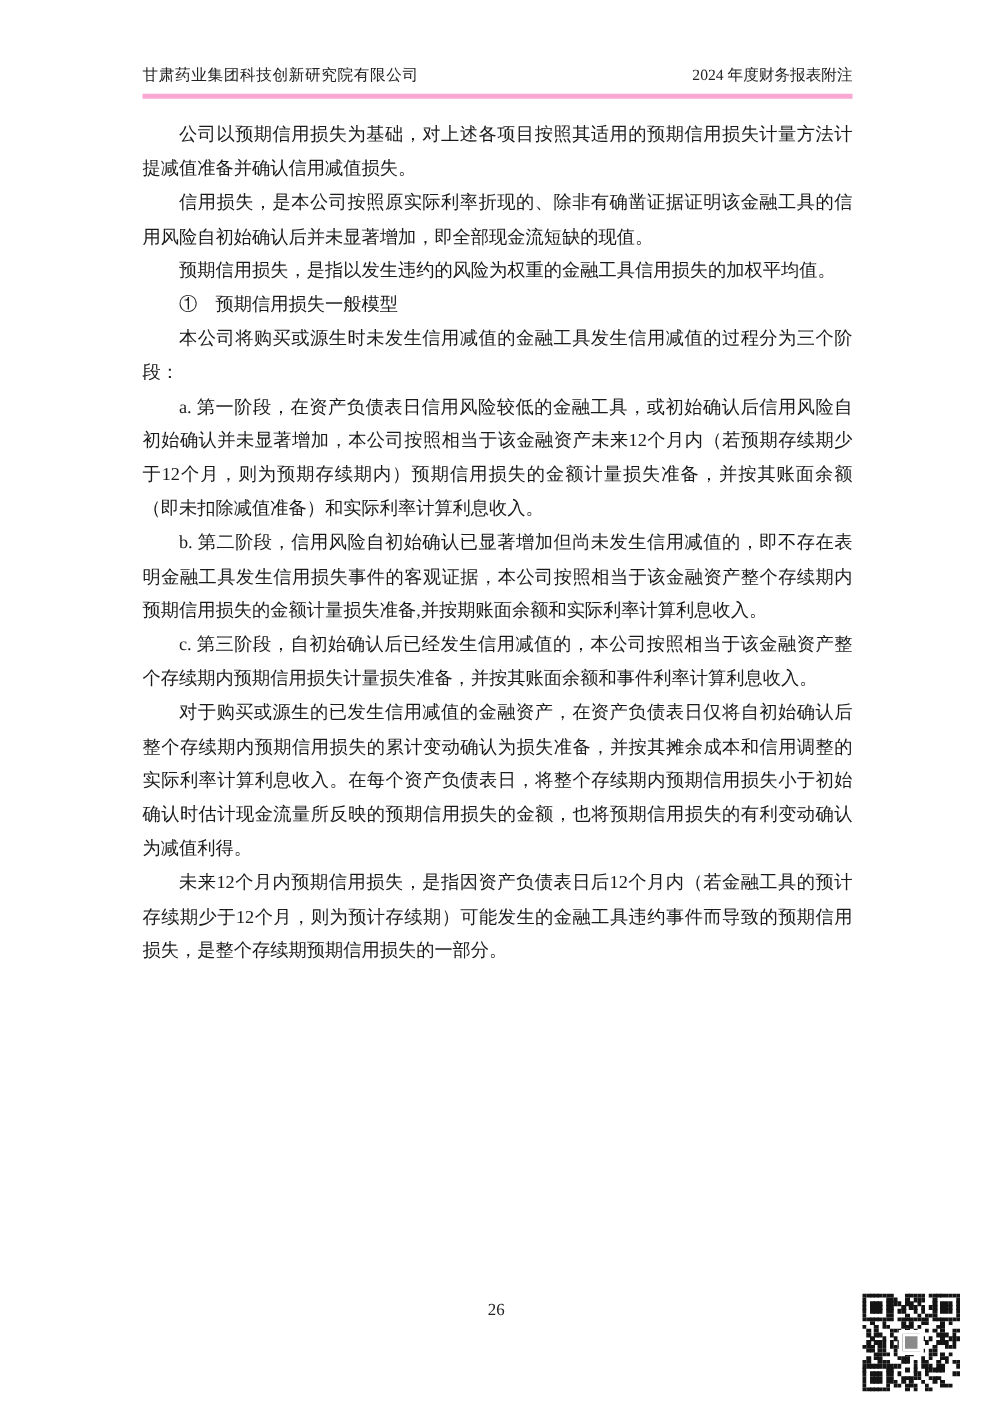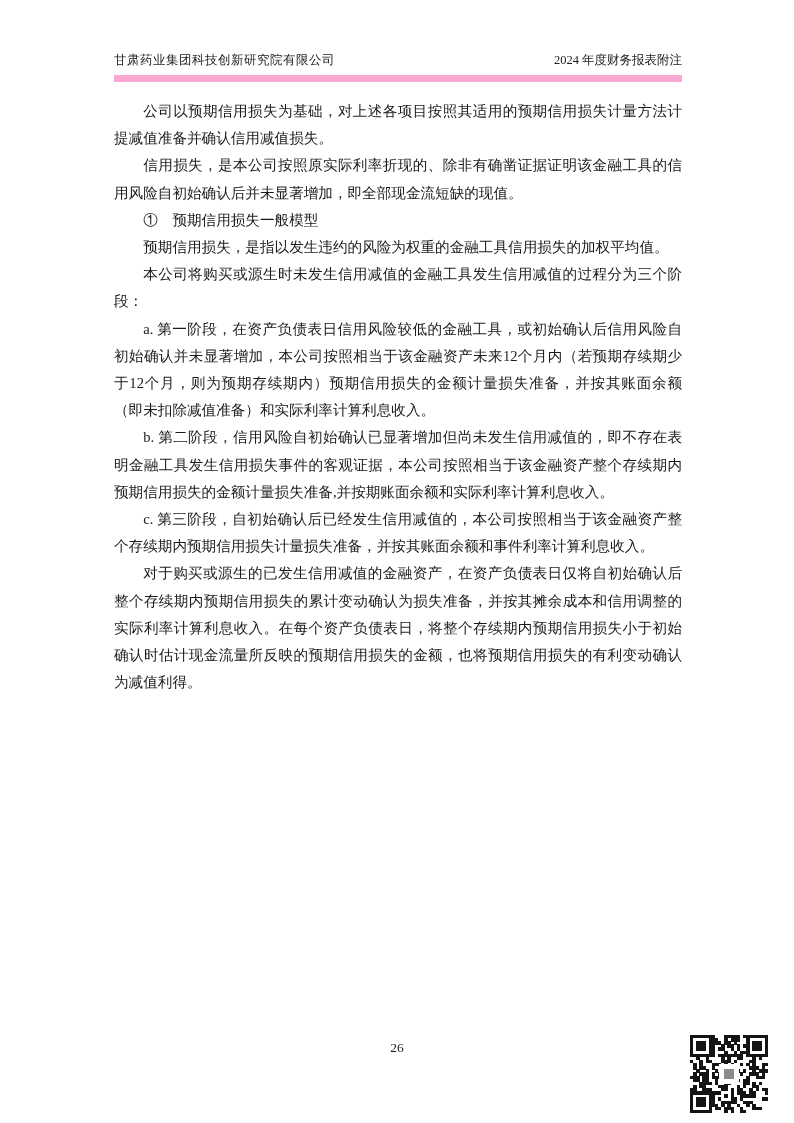--- a/index.html
+++ b/index.html
@@ -9,21 +9,21 @@
     font-family:"Liberation Serif","DejaVu Serif",serif;
     color:#1a1a1a;
     position:relative;
     overflow:hidden;
   }
   .content { position:absolute; left:114px; top:52px; width:568px; }
   .page-header {
     display:flex; justify-content:space-between; align-items:flex-end;
     font-size:12.5px; color:#222;
     padding-bottom:6px;
-    border-bottom:7px solid #f9a8d4;
+    border-bottom:4px solid #f9a8d4;
   }
   .page-header .company { letter-spacing:0.5px; }
   .main-text { padding-top:16px; }
   .main-text p {
     margin:0;
     font-size:14.6px;
     line-height:27.2px;
     text-align:justify;
     text-indent:2em;
     word-break:break-all;
@@ -52,27 +52,28 @@
 <div class="content">
 
   <div class="page-header">
     <span class="company">甘肃药业集团科技创新研究院有限公司</span>
     <span class="doc-title">2024 年度财务报表附注</span>
   </div>
 
   <div class="main-text">
     <p>公司以预期信用损失为基础，对上述各项目按照其适用的预期信用损失计量方法计提减值准备并确认信用减值损失。</p>
     <p>信用损失，是本公司按照原实际利率折现的、除非有确凿证据证明该金融工具的信用风险自初始确认后并未显著增加，即全部现金流短缺的现值。</p>
+    <p>预期信用损失，是指以发生违约的风险为权重的金融工具信用损失的加权平均值。</p>
     <p>①　预期信用损失一般模型</p>
-    <p>预期信用损失，是指以发生违约的风险为权重的金融工具信用损失的加权平均值。</p>
     <p>本公司将购买或源生时未发生信用减值的金融工具发生信用减值的过程分为三个阶段：</p>
     <p>a. 第一阶段，在资产负债表日信用风险较低的金融工具，或初始确认后信用风险自初始确认并未显著增加，本公司按照相当于该金融资产未来12个月内（若预期存续期少于12个月，则为预期存续期内）预期信用损失的金额计量损失准备，并按其账面余额（即未扣除减值准备）和实际利率计算利息收入。</p>
     <p>b. 第二阶段，信用风险自初始确认已显著增加但尚未发生信用减值的，即不存在表明金融工具发生信用损失事件的客观证据，本公司按照相当于该金融资产整个存续期内预期信用损失的金额计量损失准备,并按期账面余额和实际利率计算利息收入。</p>
     <p>c. 第三阶段，自初始确认后已经发生信用减值的，本公司按照相当于该金融资产整个存续期内预期信用损失计量损失准备，并按其账面余额和事件利率计算利息收入。</p>
     <p>对于购买或源生的已发生信用减值的金融资产，在资产负债表日仅将自初始确认后整个存续期内预期信用损失的累计变动确认为损失准备，并按其摊余成本和信用调整的实际利率计算利息收入。在每个资产负债表日，将整个存续期内预期信用损失小于初始确认时估计现金流量所反映的预期信用损失的金额，也将预期信用损失的有利变动确认为减值利得。</p>
+    <p>未来12个月内预期信用损失，是指因资产负债表日后12个月内（若金融工具的预计存续期少于12个月，则为预计存续期）可能发生的金融工具违约事件而导致的预期信用损失，是整个存续期预期信用损失的一部分。</p>
   </div>
 
 </div>
 
 <div class="page-number">26</div>
 
 <div class="qr">
 
 <i style="left:0.00px;top:0.00px;width:3.42px;height:3.42px"></i>
     <i style="left:3.12px;top:0.00px;width:3.42px;height:3.42px"></i>

